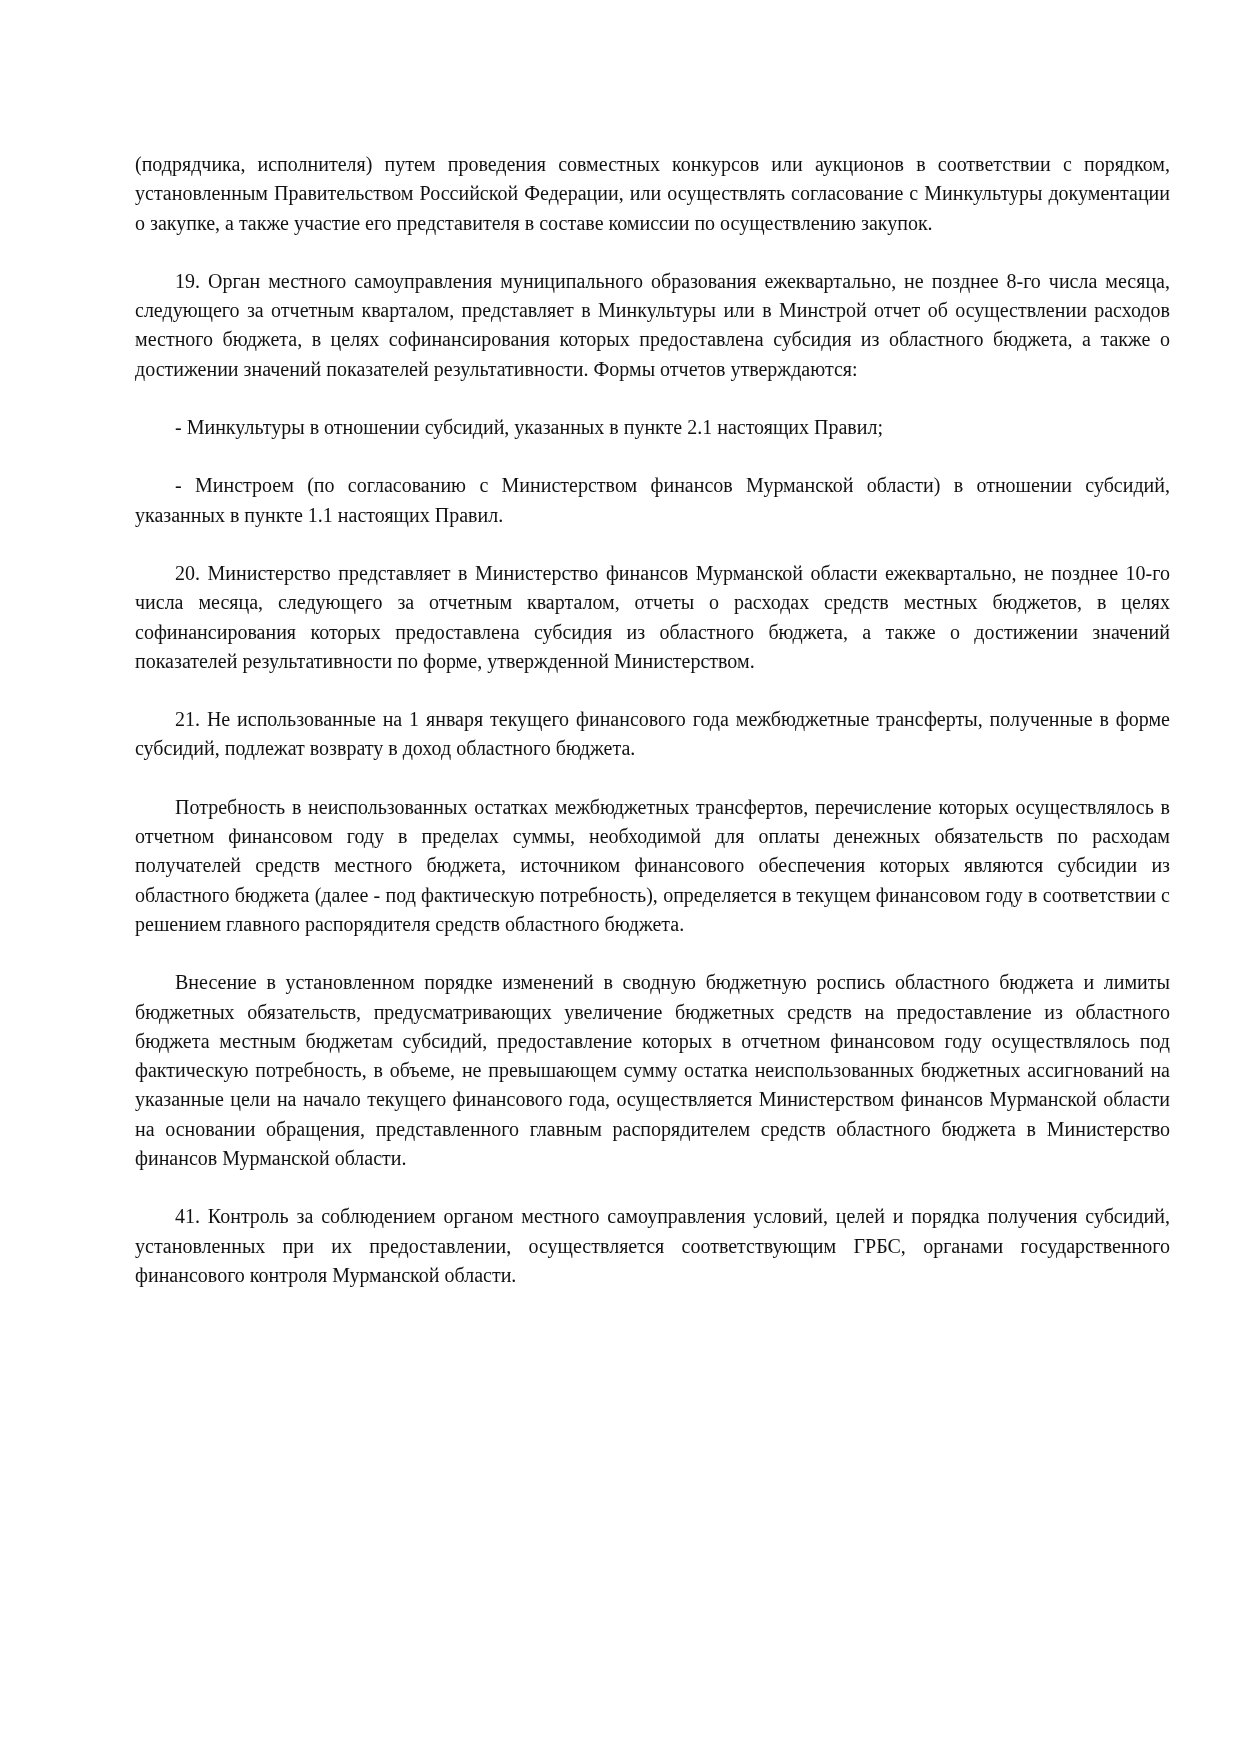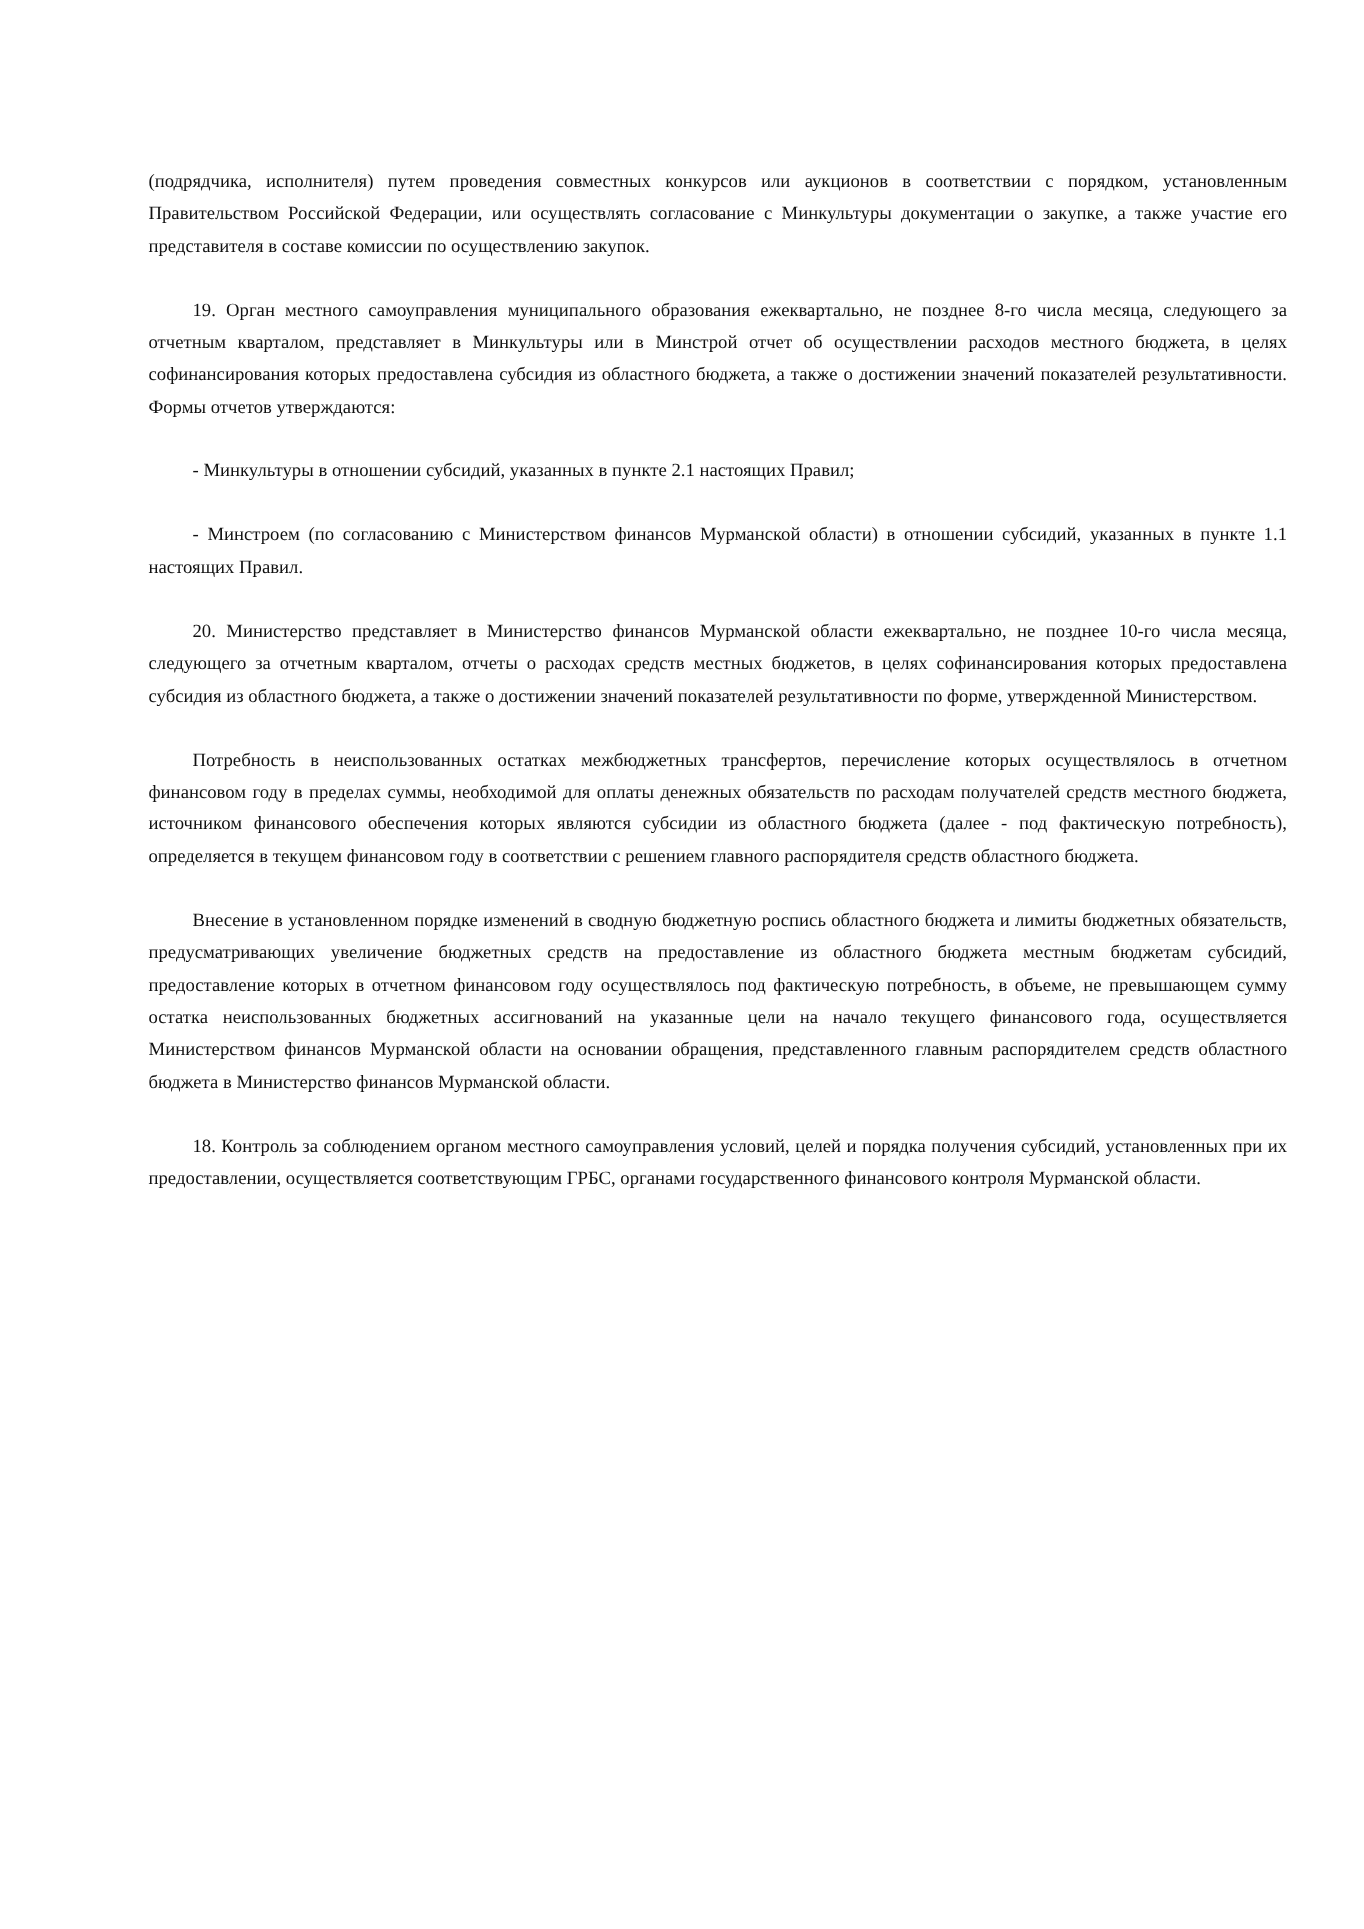--- a/index.html
+++ b/index.html
@@ -16,37 +16,38 @@
       color: #111111;
     }
     .page {
       position: absolute;
       left: 135px;
       top: 150px;
       width: 1039px;
     }
     .para {
       margin: 0 4px 29px 0;
-      font-size: 17px;
+      font-size: 20px;
       line-height: 29.3px;
       text-align: justify;
       text-align-last: left;
     }
     .para.indent {
       text-indent: 40px;
     }
     .para.first {
       text-indent: 0;
     }
   </style>
 </head>
 <body>
 
 <div class="page">
   <p class="para first">(подрядчика, исполнителя) путем проведения совместных конкурсов или аукционов в соответствии с порядком, установленным Правительством Российской Федерации, или осуществлять согласование с Минкультуры документации о закупке, а также участие его представителя в составе комиссии по осуществлению закупок.</p>
   <p class="para indent">19. Орган местного самоуправления муниципального образования ежеквартально, не позднее 8-го числа месяца, следующего за отчетным кварталом, представляет в Минкультуры или в Минстрой отчет об осуществлении расходов местного бюджета, в целях софинансирования которых предоставлена субсидия из областного бюджета, а также о достижении значений показателей результативности. Формы отчетов утверждаются:</p>
   <p class="para indent">- Минкультуры в отношении субсидий, указанных в пункте 2.1 настоящих Правил;</p>
   <p class="para indent">- Минстроем (по согласованию с Министерством финансов Мурманской области) в отношении субсидий, указанных в пункте 1.1 настоящих Правил.</p>
   <p class="para indent">20. Министерство представляет в Министерство финансов Мурманской области ежеквартально, не позднее 10-го числа месяца, следующего за отчетным кварталом, отчеты о расходах средств местных бюджетов, в целях софинансирования которых предоставлена субсидия из областного бюджета, а также о достижении значений показателей результативности по форме, утвержденной Министерством.</p>
+  <p class="para indent">21. Не использованные на 1 января текущего финансового года межбюджетные трансферты, полученные в форме субсидий, подлежат возврату в доход областного бюджета.</p>
   <p class="para indent">Потребность в неиспользованных остатках межбюджетных трансфертов, перечисление которых осуществлялось в отчетном финансовом году в пределах суммы, необходимой для оплаты денежных обязательств по расходам получателей средств местного бюджета, источником финансового обеспечения которых являются субсидии из областного бюджета (далее - под фактическую потребность), определяется в текущем финансовом году в соответствии с решением главного распорядителя средств областного бюджета.</p>
   <p class="para indent">Внесение в установленном порядке изменений в сводную бюджетную роспись областного бюджета и лимиты бюджетных обязательств, предусматривающих увеличение бюджетных средств на предоставление из областного бюджета местным бюджетам субсидий, предоставление которых в отчетном финансовом году осуществлялось под фактическую потребность, в объеме, не превышающем сумму остатка неиспользованных бюджетных ассигнований на указанные цели на начало текущего финансового года, осуществляется Министерством финансов Мурманской области на основании обращения, представленного главным распорядителем средств областного бюджета в Министерство финансов Мурманской области.</p>
-  <p class="para indent">18. Контроль за соблюдением органом местного самоуправления условий, целей и порядка получения субсидий, установленных при их предоставлении, осуществляется соответствующим ГРБС, органами государственного финансового контроля Мурманской области.</p>
+  <p class="para indent">41. Контроль за соблюдением органом местного самоуправления условий, целей и порядка получения субсидий, установленных при их предоставлении, осуществляется соответствующим ГРБС, органами государственного финансового контроля Мурманской области.</p>
 </div>
 
 </body></html>

